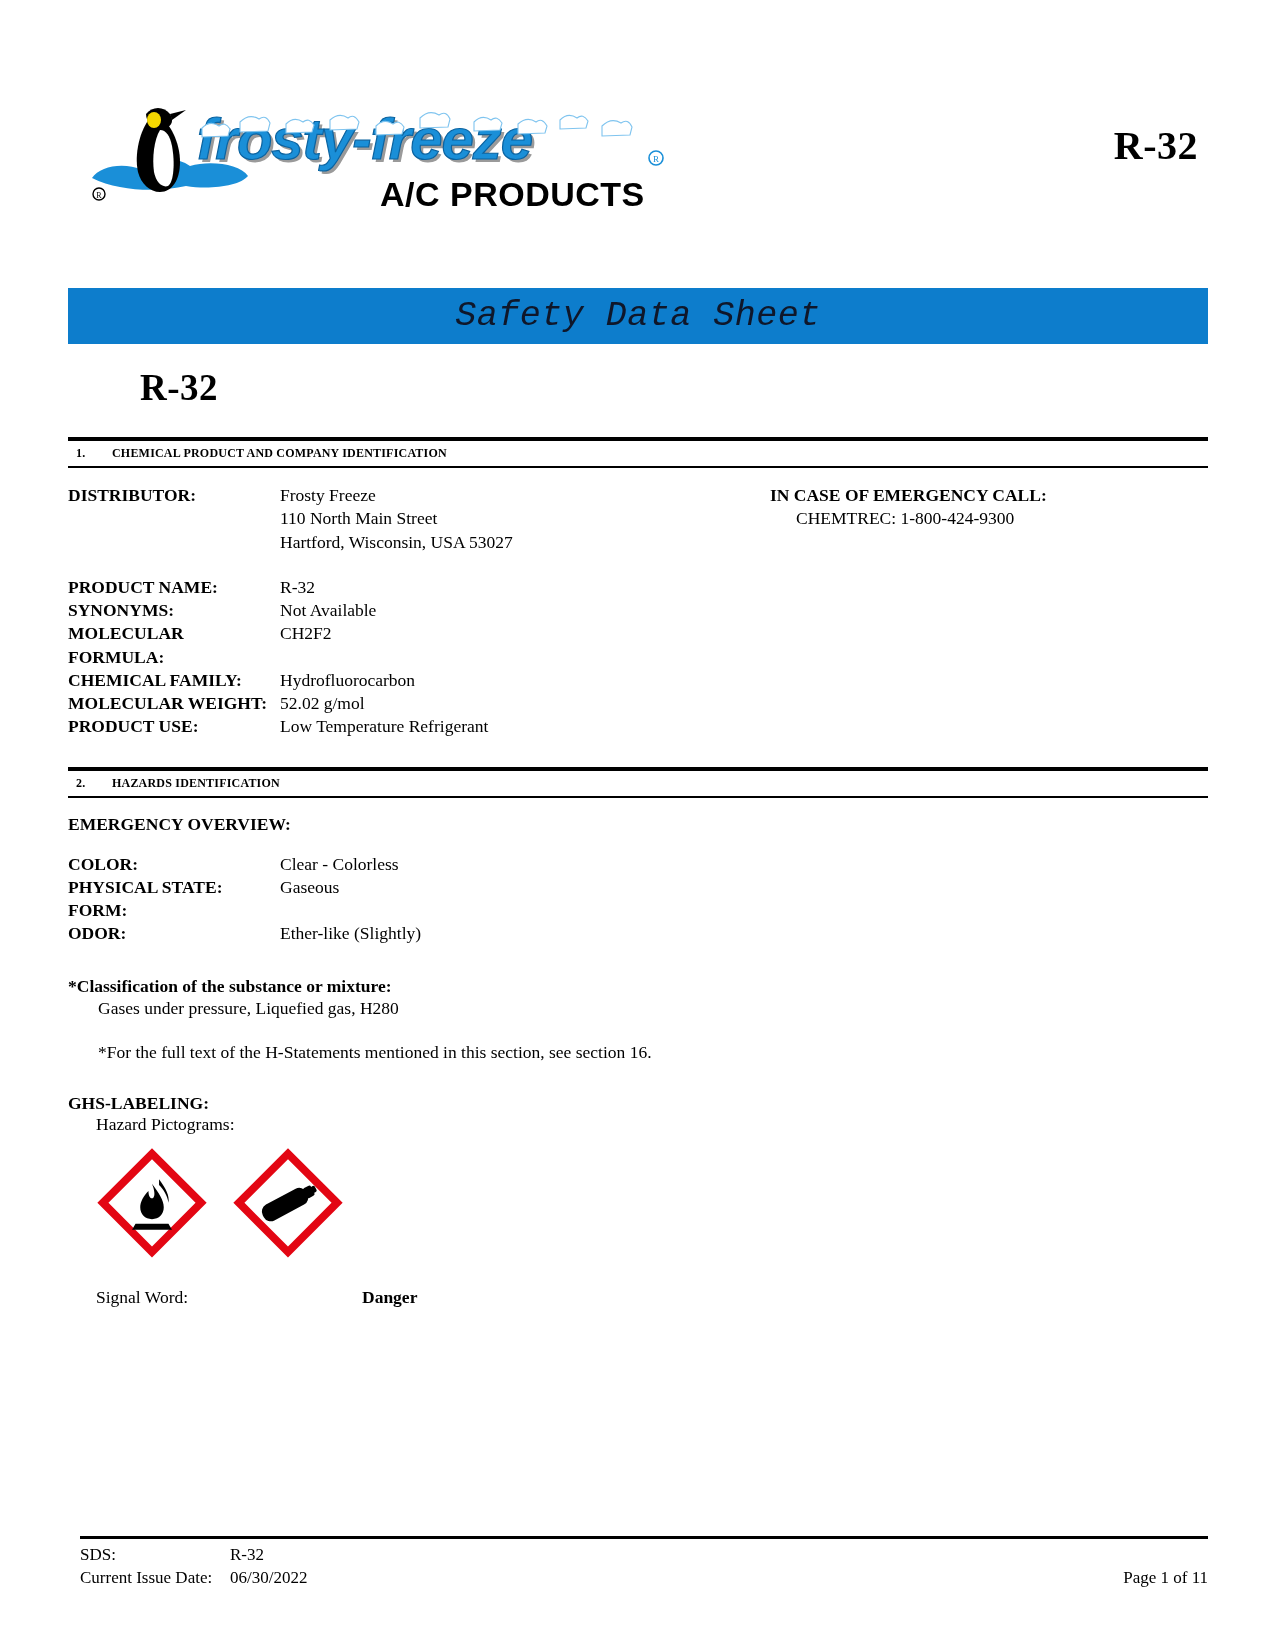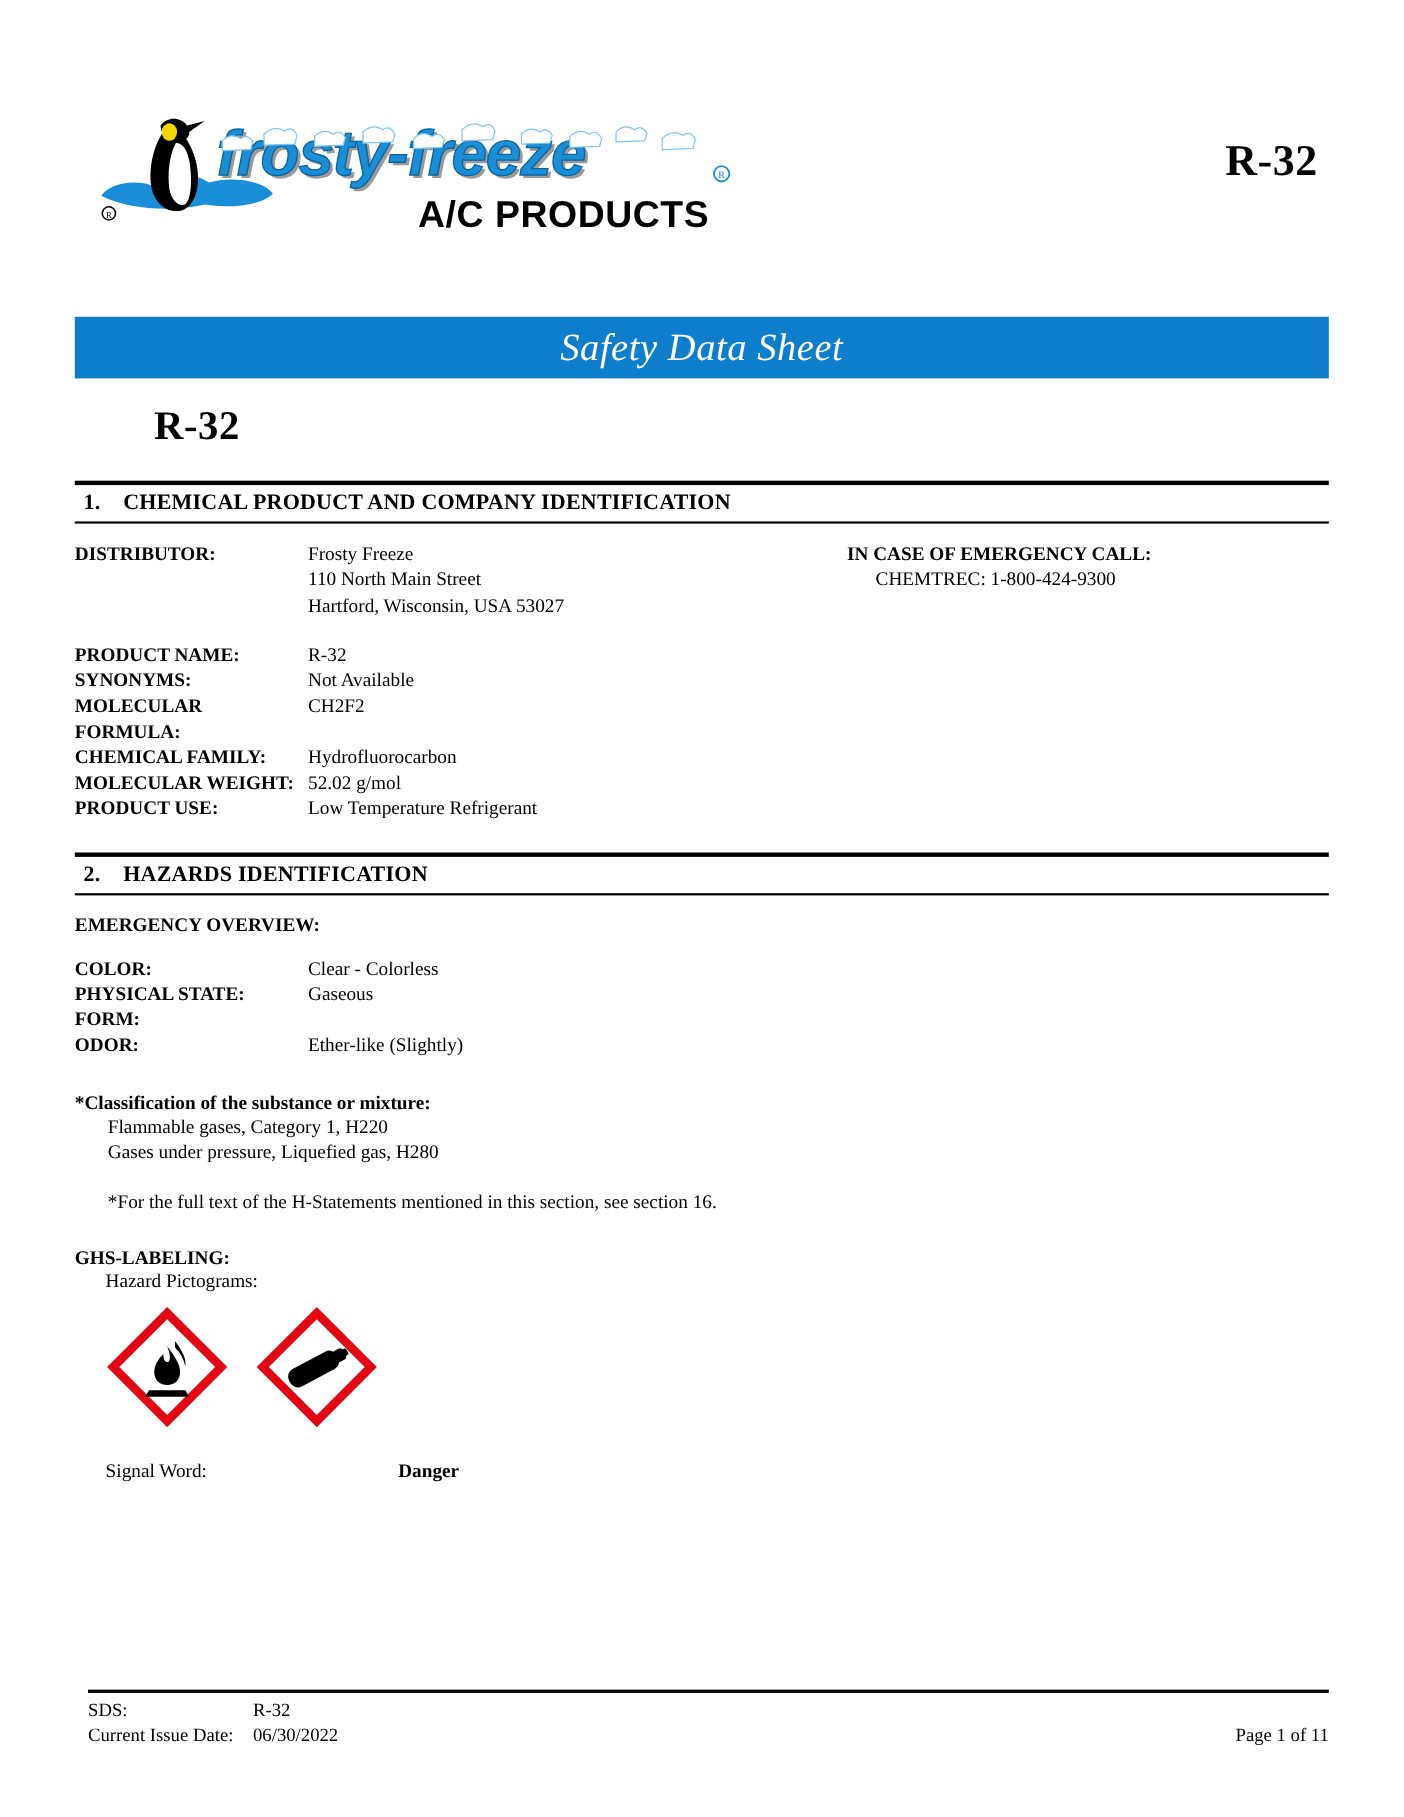--- a/index.html
+++ b/index.html
@@ -52,25 +52,25 @@
   
   .banner {
     background: #0d7dcc;
     height: 56px;
     margin-top: 88px;
     display: flex;
     align-items: center;
     justify-content: center;
   }
   .banner-title {
-    color: #ffffff;
+    color: #0f172a;
     font-style: italic;
     font-size: 35px;
     letter-spacing: 0.5px;
-    font-family: Liberation Serif, serif;
+    font-family: Liberation Mono, monospace;
   }
 
   .doc-title {
     font-size: 37px;
     font-weight: bold;
     margin: 22px 0 0 72px;
     letter-spacing: 0.5px;
   }
 
   
@@ -80,21 +80,21 @@
   .rule-thick {
     border-top: 4px solid #000;
     height: 0;
   }
   .rule-thin {
     border-top: 2px solid #000;
     height: 0;
   }
   .section-head {
     font-weight: bold;
-    font-size: 20px;
+    font-size: 12px;
     padding: 5px 0 5px 8px;
     letter-spacing: 0.2px;
   }
   .section-head .num {
     display: inline-block;
     width: 36px;
   }
 
   
   .content { padding-top: 16px; }
@@ -331,21 +331,20 @@
         <div class="label">FORM:</div>
       </div>
       <div class="row">
         <div class="label">ODOR:</div>
         <div class="value">Ether-like (Slightly)</div>
       </div>
 
       <div class="spacer-30"></div>
 
       <div class="block-title">*Classification of the substance or mixture:</div>
-      <div class="sub-line">Flammable gases, Category 1, H220</div>
       <div class="sub-line">Gases under pressure, Liquefied gas, H280</div>
 
       <div class="spacer-22"></div>
 
       <div class="note-line">*For the full text of the H-Statements mentioned in this section, see section 16.</div>
 
       <div class="spacer-30"></div>
 
       <div class="block-title">GHS-LABELING:</div>
       <div class="picto-label">Hazard Pictograms:</div>

